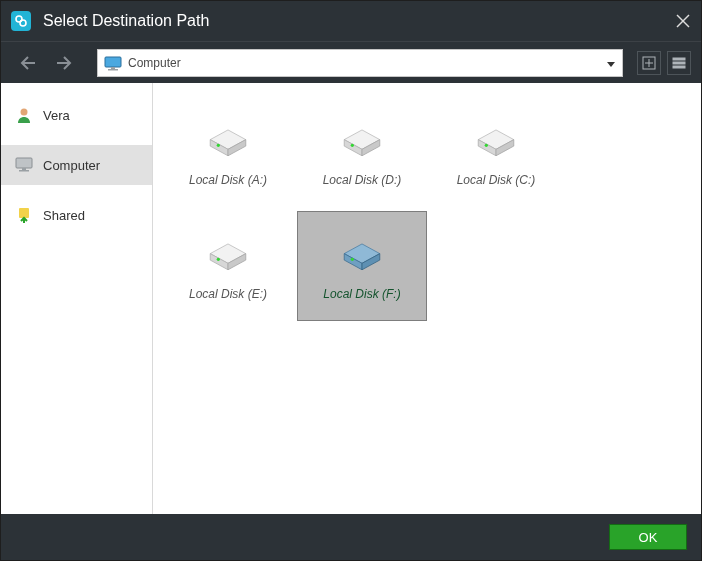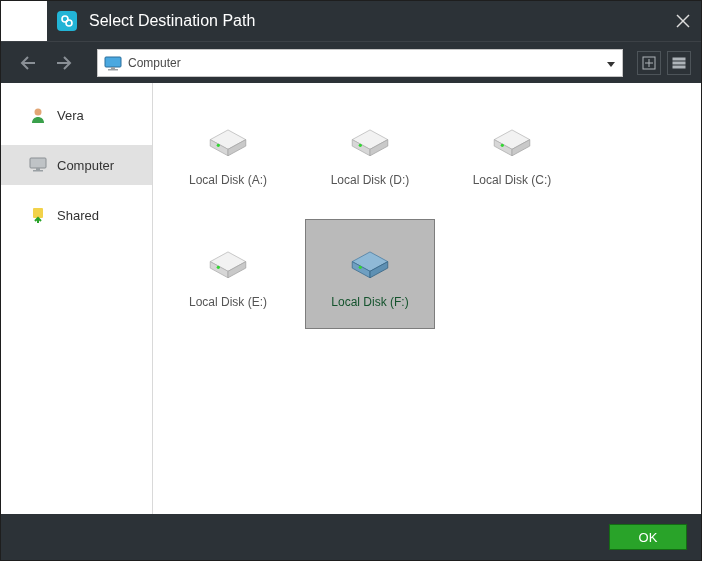--- a/index.html
+++ b/index.html
@@ -18,21 +18,20 @@
     flex-direction: column;
     border: 1px solid #1e1e1e;
   }
   
   .titlebar {
     height: 40px;
     background: #2c3237;
     display: flex;
     align-items: center;
     padding: 0 0 0 10px;
-    margin-left: 46px;
   }
   .app-icon {
     width: 20px; height: 20px;
     background: #22b4d6;
     border-radius: 4px;
     display: flex; align-items: center; justify-content: center;
     margin-right: 12px;
   }
   .app-icon svg { width: 14px; height: 14px; }
   .title {
@@ -106,38 +105,39 @@
     width: 152px;
     background: #fff;
     border-right: 1px solid #d9d9d9;
     padding-top: 12px;
   }
   .side-item {
     height: 40px;
     display: flex;
     align-items: center;
     gap: 10px;
-    padding: 0 28px;
+    padding: 0 14px;
     font-size: 13px;
     color: #333;
     cursor: pointer;
     margin-bottom: 10px;
   }
   .side-item.active {
     background: #e1e1e1;
   }
   .side-item .side-icon { width: 18px; height: 18px; display: flex; align-items: center; justify-content: center; }
 
   .main {
     flex: 1;
     padding: 14px 10px;
     display: flex;
     flex-wrap: wrap;
     align-content: flex-start;
-    gap: 12px;
+    gap: 4px;
+    font-style: italic;
   }
   .disk {
     width: 130px;
     height: 110px;
     display: flex;
     flex-direction: column;
     align-items: center;
     justify-content: center;
     gap: 14px;
     cursor: pointer;

